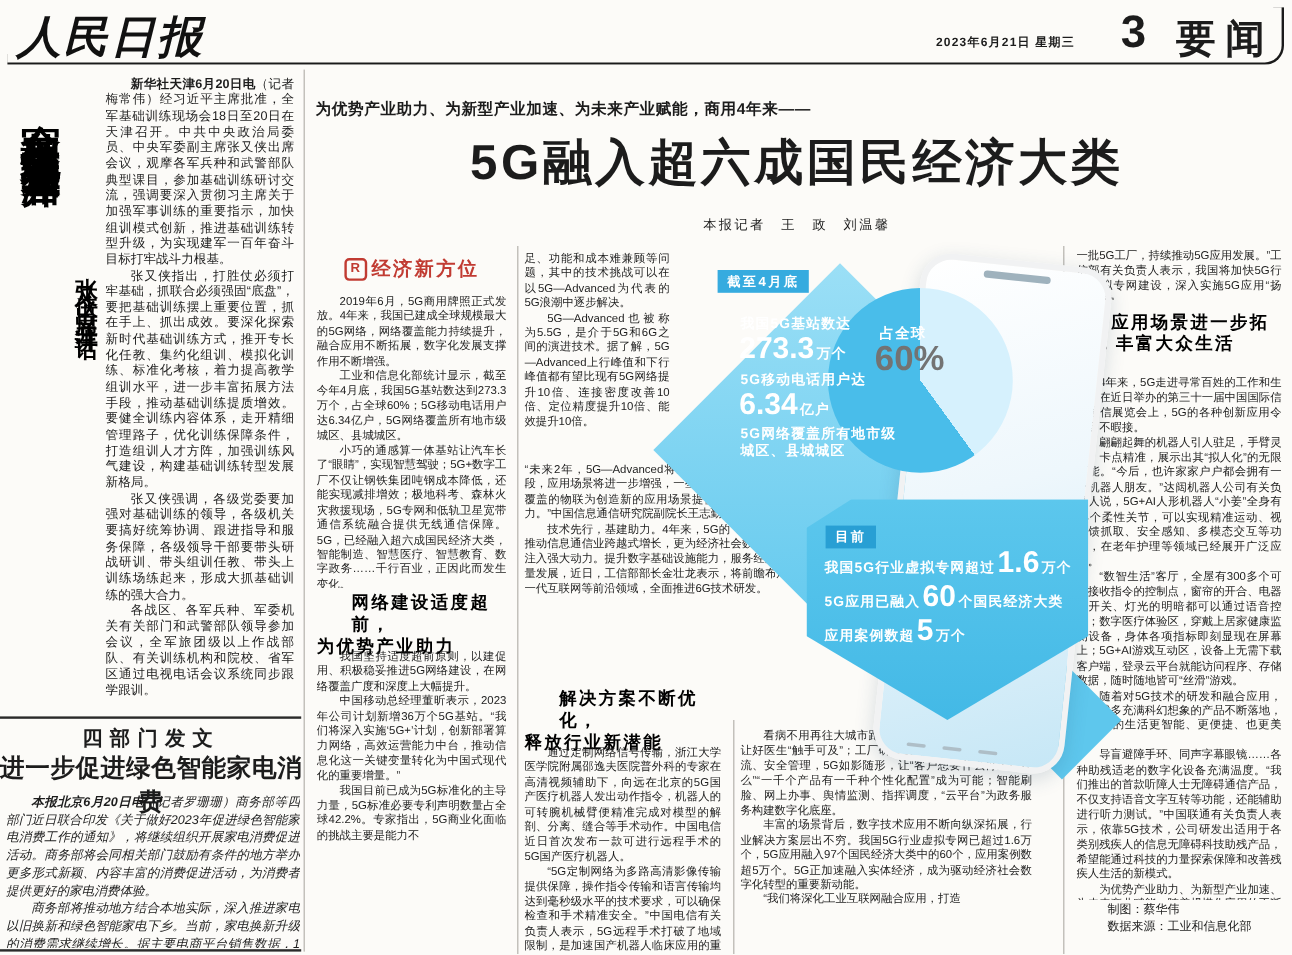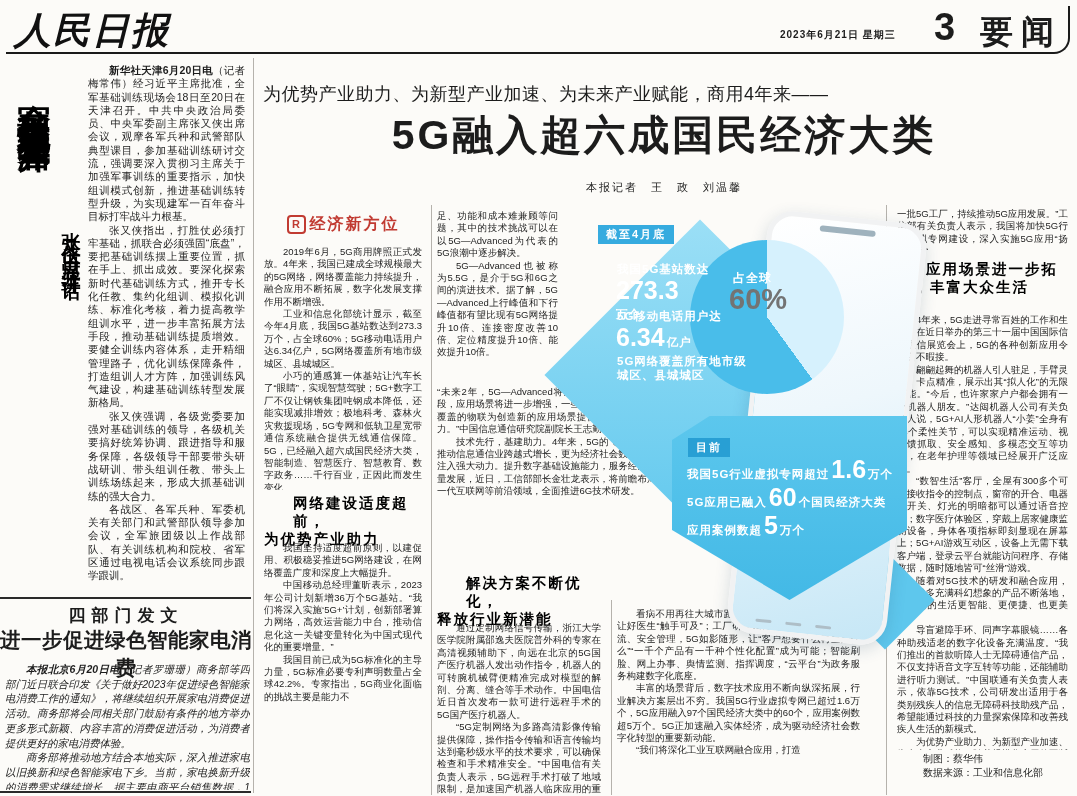--- a/index.html
+++ b/index.html
@@ -26,21 +26,21 @@
     font-size:10.5px;line-height:13.3px;text-align:justify;}
   .mil-body p{margin:0;text-indent:2em;}
   
   .app-kicker{left:0;top:604px;width:252px;text-align:center;
     font-family:"Liberation Serif","DejaVu Serif",serif;font-size:17px;letter-spacing:6px;font-weight:600;}
   .app-head{left:0;top:626px;width:252px;text-align:center;font-size:20.5px;font-weight:900;letter-spacing:0.5px;}
   .app-body{left:5px;top:662px;width:245px;height:128px;overflow:hidden;
     font-size:10.5px;line-height:14.7px;text-align:justify;}
   .app-body p{margin:0;text-indent:2em;font-style:italic;}
   
-  .kicker{left:263px;top:82px;font-size:18px;font-weight:400;letter-spacing:0.5px;}
+  .kicker{left:263px;top:82px;font-size:13px;font-weight:700;letter-spacing:0.5px;}
   .headline{left:258px;top:108px;width:812px;text-align:center;
     font-size:41px;font-weight:900;letter-spacing:3px;}
   .byline{left:258px;top:180px;width:812px;text-align:center;font-size:11px;letter-spacing:2px;}
   .col{font-size:9.5px;line-height:12.4px;text-align:justify;overflow:hidden;}
   .col p{margin:0;text-indent:2em;}
   .col p.noindent{text-indent:0;}
   .sechead{font-weight:800;font-size:14.5px;line-height:18px;letter-spacing:2px;color:#000;}
   .sechead .l1{padding-left:2em;}
   .eco-head{left:264px;top:214px;width:158px;display:flex;align-items:center;justify-content:center;gap:4px;}
   .eco-logo{width:15px;height:15px;border:2px solid #c13b32;border-radius:4px;color:#c13b32;
@@ -182,21 +182,21 @@
       <span></span>
       <span></span>
     </div>
 </div>
 <div class="abs pie"></div>
 <div class="abs pie-label">占全球</div>
 <div class="abs pie-value">60%</div>
 
 <div class="abs ig-tag" style="left:598px;top:225px;">截至4月底</div>
 <div class="abs ig-text ig-label" style="left:617px;top:262px;">我国5G基站数达</div>
-<div class="abs ig-text ig-bigline" style="left:616px;top:276px;flex-direction:column;">
+<div class="abs ig-text ig-bigline" style="left:616px;top:276px;">
   <span class="ig-big">273.3</span>
   <span class="ig-label">万个</span>
 </div>
 <div class="abs ig-text ig-label" style="left:617px;top:309px;">5G移动电话用户达</div>
 <div class="abs ig-text ig-bigline" style="left:616px;top:323px;">
   <span class="ig-big">6.34</span>
   <span class="ig-label">亿户</span>
 </div>
 <div class="abs ig-text ig-label" style="left:617px;top:354px;">5G网络覆盖所有地市级</div>
 <div class="abs ig-text ig-label" style="left:617px;top:368px;">城区、县城城区</div>

